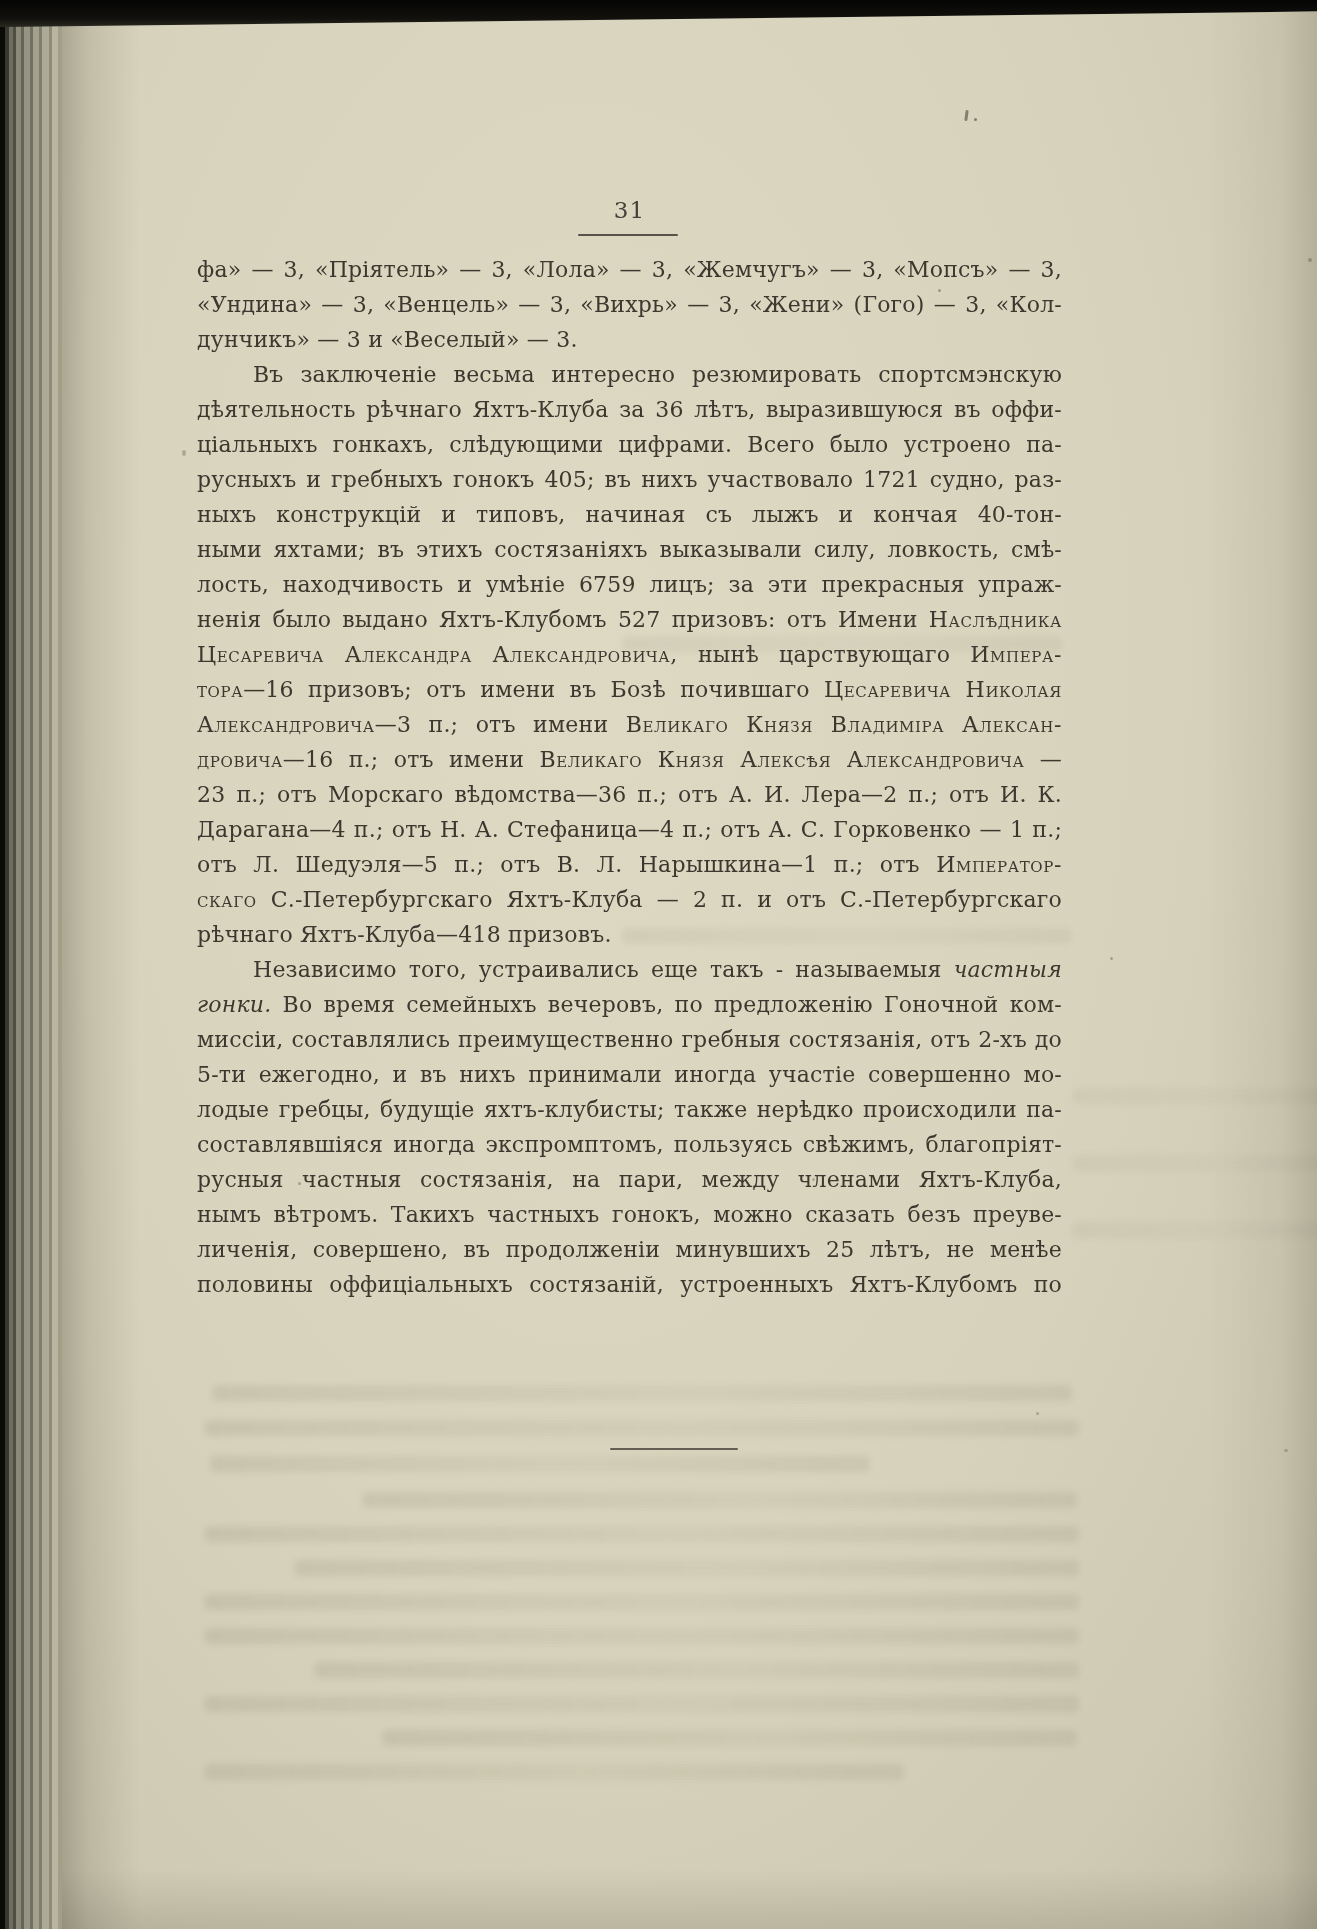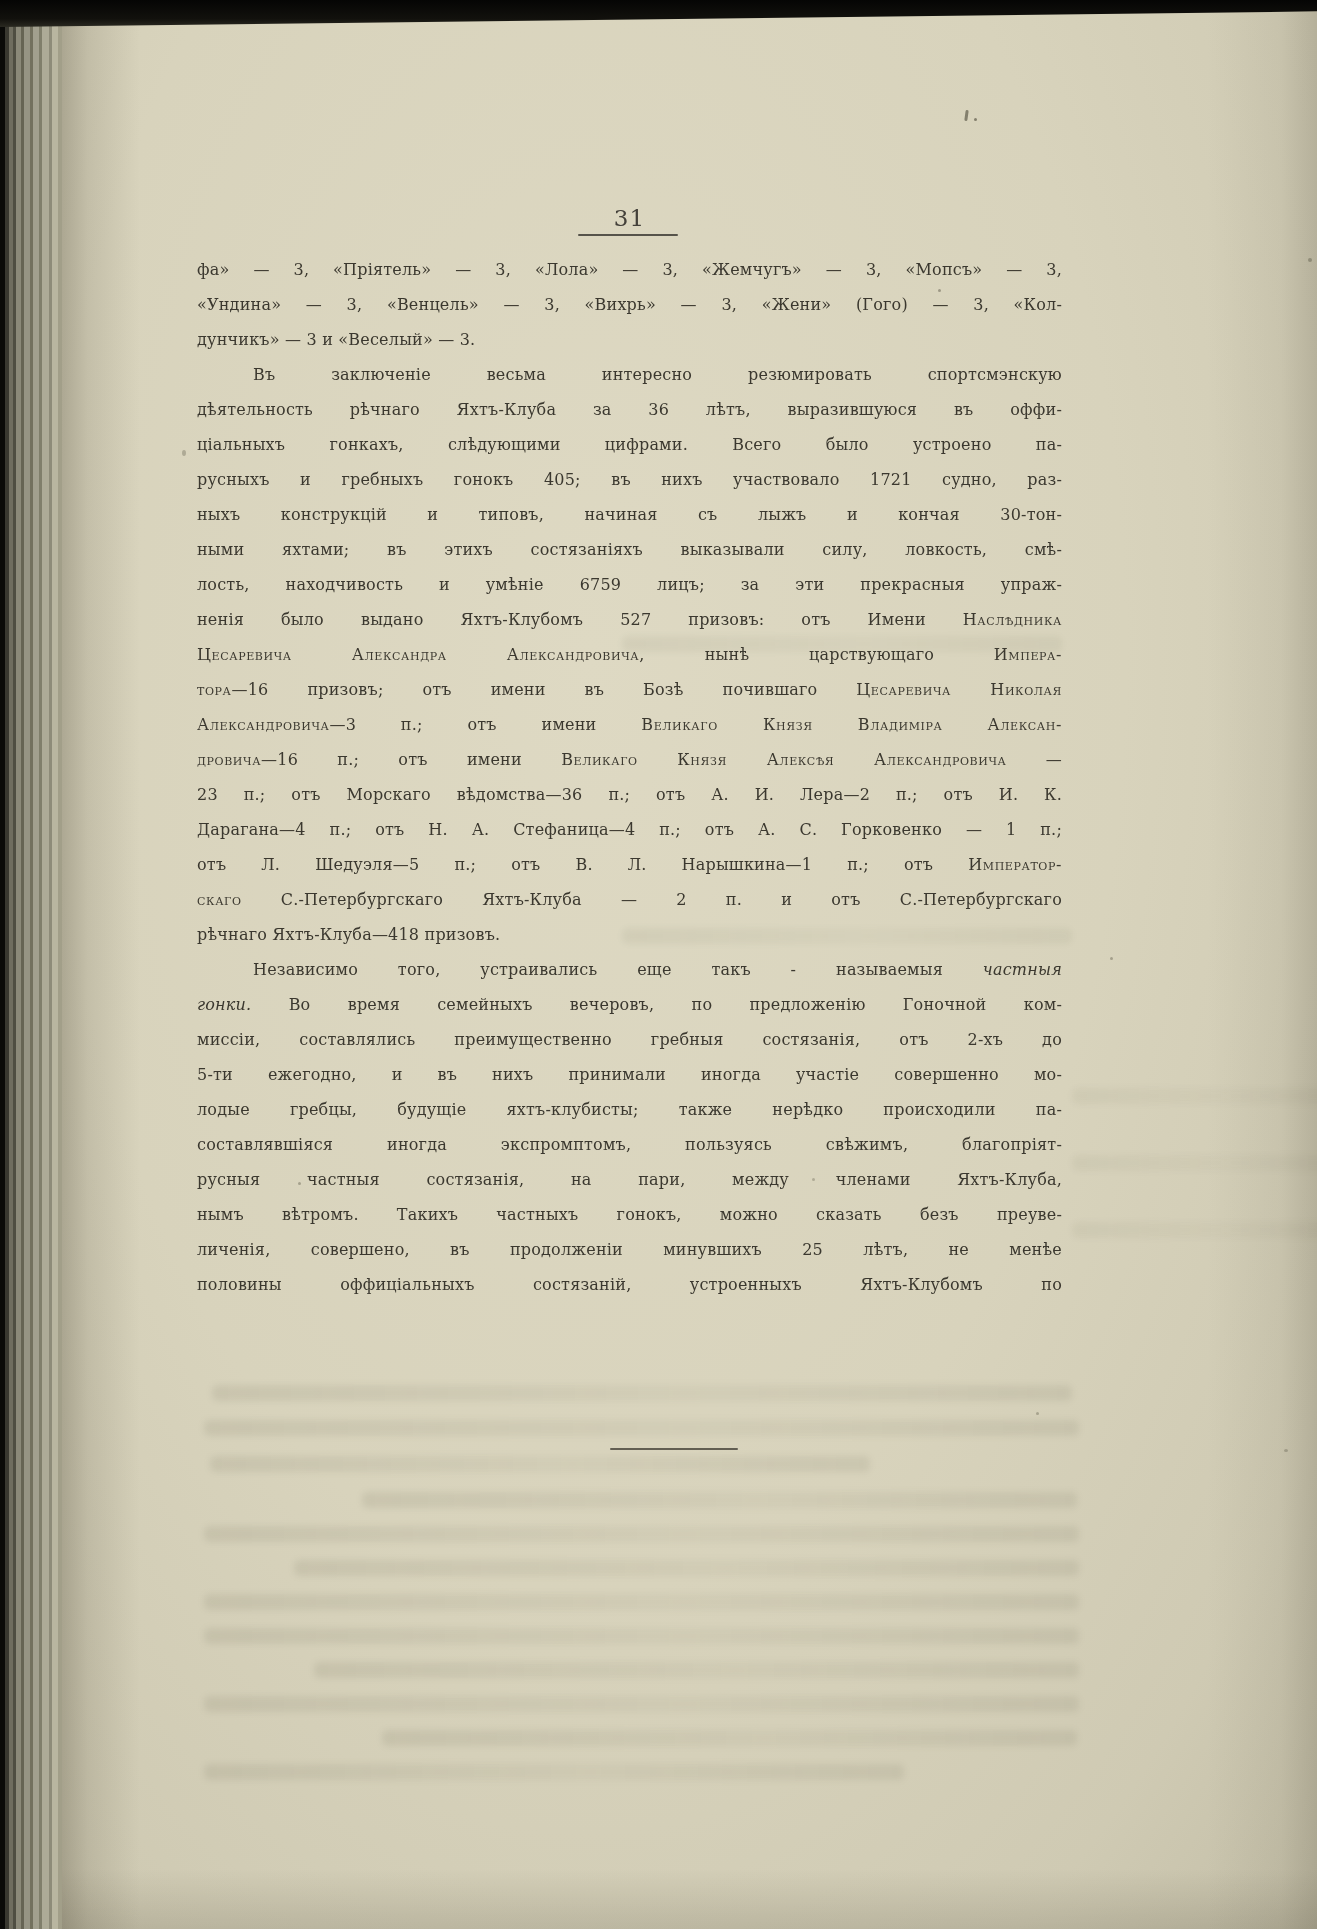--- a/index.html
+++ b/index.html
@@ -37,30 +37,30 @@
       #969484 24px,#969484 30px,
       #73715e 30px,#73715e 33px,
       #a2a08e 33px,#a2a08e 39px,
       #807f6b 39px,#807f6b 42px,
       #adab97 42px,#adab97 49px,
       #8e8c79 49px,#8e8c79 52px,
       #b9b6a0 52px,#b9b6a0 58px,
       #a29f89 58px,#a29f89 62px);
   }
   .folio{
-    position:absolute;left:135px;top:205px;width:865px;
+    position:absolute;left:135px;top:197px;width:865px;
     text-align:center;font-size:23px;color:#44413a;letter-spacing:1px;
   }
   .folio-rule{
     position:absolute;left:516px;top:234px;width:100px;height:2px;
     background:#56534a;border-radius:1px;
   }
   .textblock{
     position:absolute;left:135px;top:252px;width:865px;
-    color:#3b382f;font-size:16px;
+    color:#3b382f;font-size:22px;
   }
   .text-line{
     height:35px;line-height:35px;white-space:nowrap;
     text-align:justify;text-align-last:justify;
     letter-spacing:.2px;
   }
   .text-line.indent{text-indent:56px;}
   .text-line.last{text-align-last:left;}
   .text-line .sc{font-variant-caps:small-caps;letter-spacing:.6px;}
   .text-line .i{font-style:italic;}
@@ -85,21 +85,21 @@
     <div class="folio-rule"></div>
 
     <div class="textblock" id="textblock">
         <div class="text-line"><span>фа» — 3,  «Пріятель» — 3,  «Лола» — 3,  «Жемчугъ» — 3,  «Мопсъ» — 3,</span></div>
         <div class="text-line"><span>«Ундина» — 3,  «Венцель» — 3,  «Вихрь» — 3,  «Жени»  (Гого) — 3,  «Кол-</span></div>
         <div class="text-line last"><span>дунчикъ» — 3  и  «Веселый» — 3.</span></div>
         <div class="text-line indent"><span>Въ заключеніе весьма интересно резюмировать спортсмэнскую</span></div>
         <div class="text-line"><span>дѣятельность рѣчнаго Яхтъ-Клуба за 36 лѣтъ, выразившуюся въ оффи-</span></div>
         <div class="text-line"><span>ціальныхъ гонкахъ, слѣдующими цифрами. Всего было устроено па-</span></div>
         <div class="text-line"><span>русныхъ и гребныхъ гонокъ 405; въ нихъ участвовало 1721 судно, раз-</span></div>
-        <div class="text-line"><span>ныхъ конструкцій и типовъ, начиная съ лыжъ и кончая 30-тон-</span></div>
+        <div class="text-line"><span>ныхъ конструкцій и типовъ, начиная съ лыжъ и кончая 40-тон-</span></div>
         <div class="text-line"><span>ными яхтами; въ этихъ состязаніяхъ выказывали силу, ловкость, смѣ-</span></div>
         <div class="text-line"><span>лость, находчивость и умѣніе 6759 лицъ; за эти прекрасныя упраж-</span></div>
         <div class="text-line"><span>ненія было выдано Яхтъ-Клубомъ 527 призовъ: отъ Имени </span><span class="sc">Наслѣдника</span></div>
         <div class="text-line"><span class="sc">Цесаревича Александра Александровича,</span><span> нынѣ царствующаго </span><span class="sc">Импера-</span></div>
         <div class="text-line"><span class="sc">тора</span><span>—16 призовъ; отъ имени въ Бозѣ почившаго </span><span class="sc">Цесаревича Николая</span></div>
         <div class="text-line"><span class="sc">Александровича</span><span>—3 п.; отъ имени </span><span class="sc">Великаго Князя Владиміра Алексан-</span></div>
         <div class="text-line"><span class="sc">дровича</span><span>—16 п.; отъ имени </span><span class="sc">Великаго Князя Алексѣя Александровича</span><span> —</span></div>
         <div class="text-line"><span>23 п.; отъ Морскаго вѣдомства—36 п.; отъ А. И. Лера—2 п.; отъ И. К.</span></div>
         <div class="text-line"><span>Дарагана—4 п.; отъ Н. А. Стефаница—4 п.; отъ А. С. Горковенко — 1 п.;</span></div>
         <div class="text-line"><span>отъ Л. Шедуэля—5 п.; отъ В. Л. Нарышкина—1 п.; отъ </span><span class="sc">Император-</span></div>

